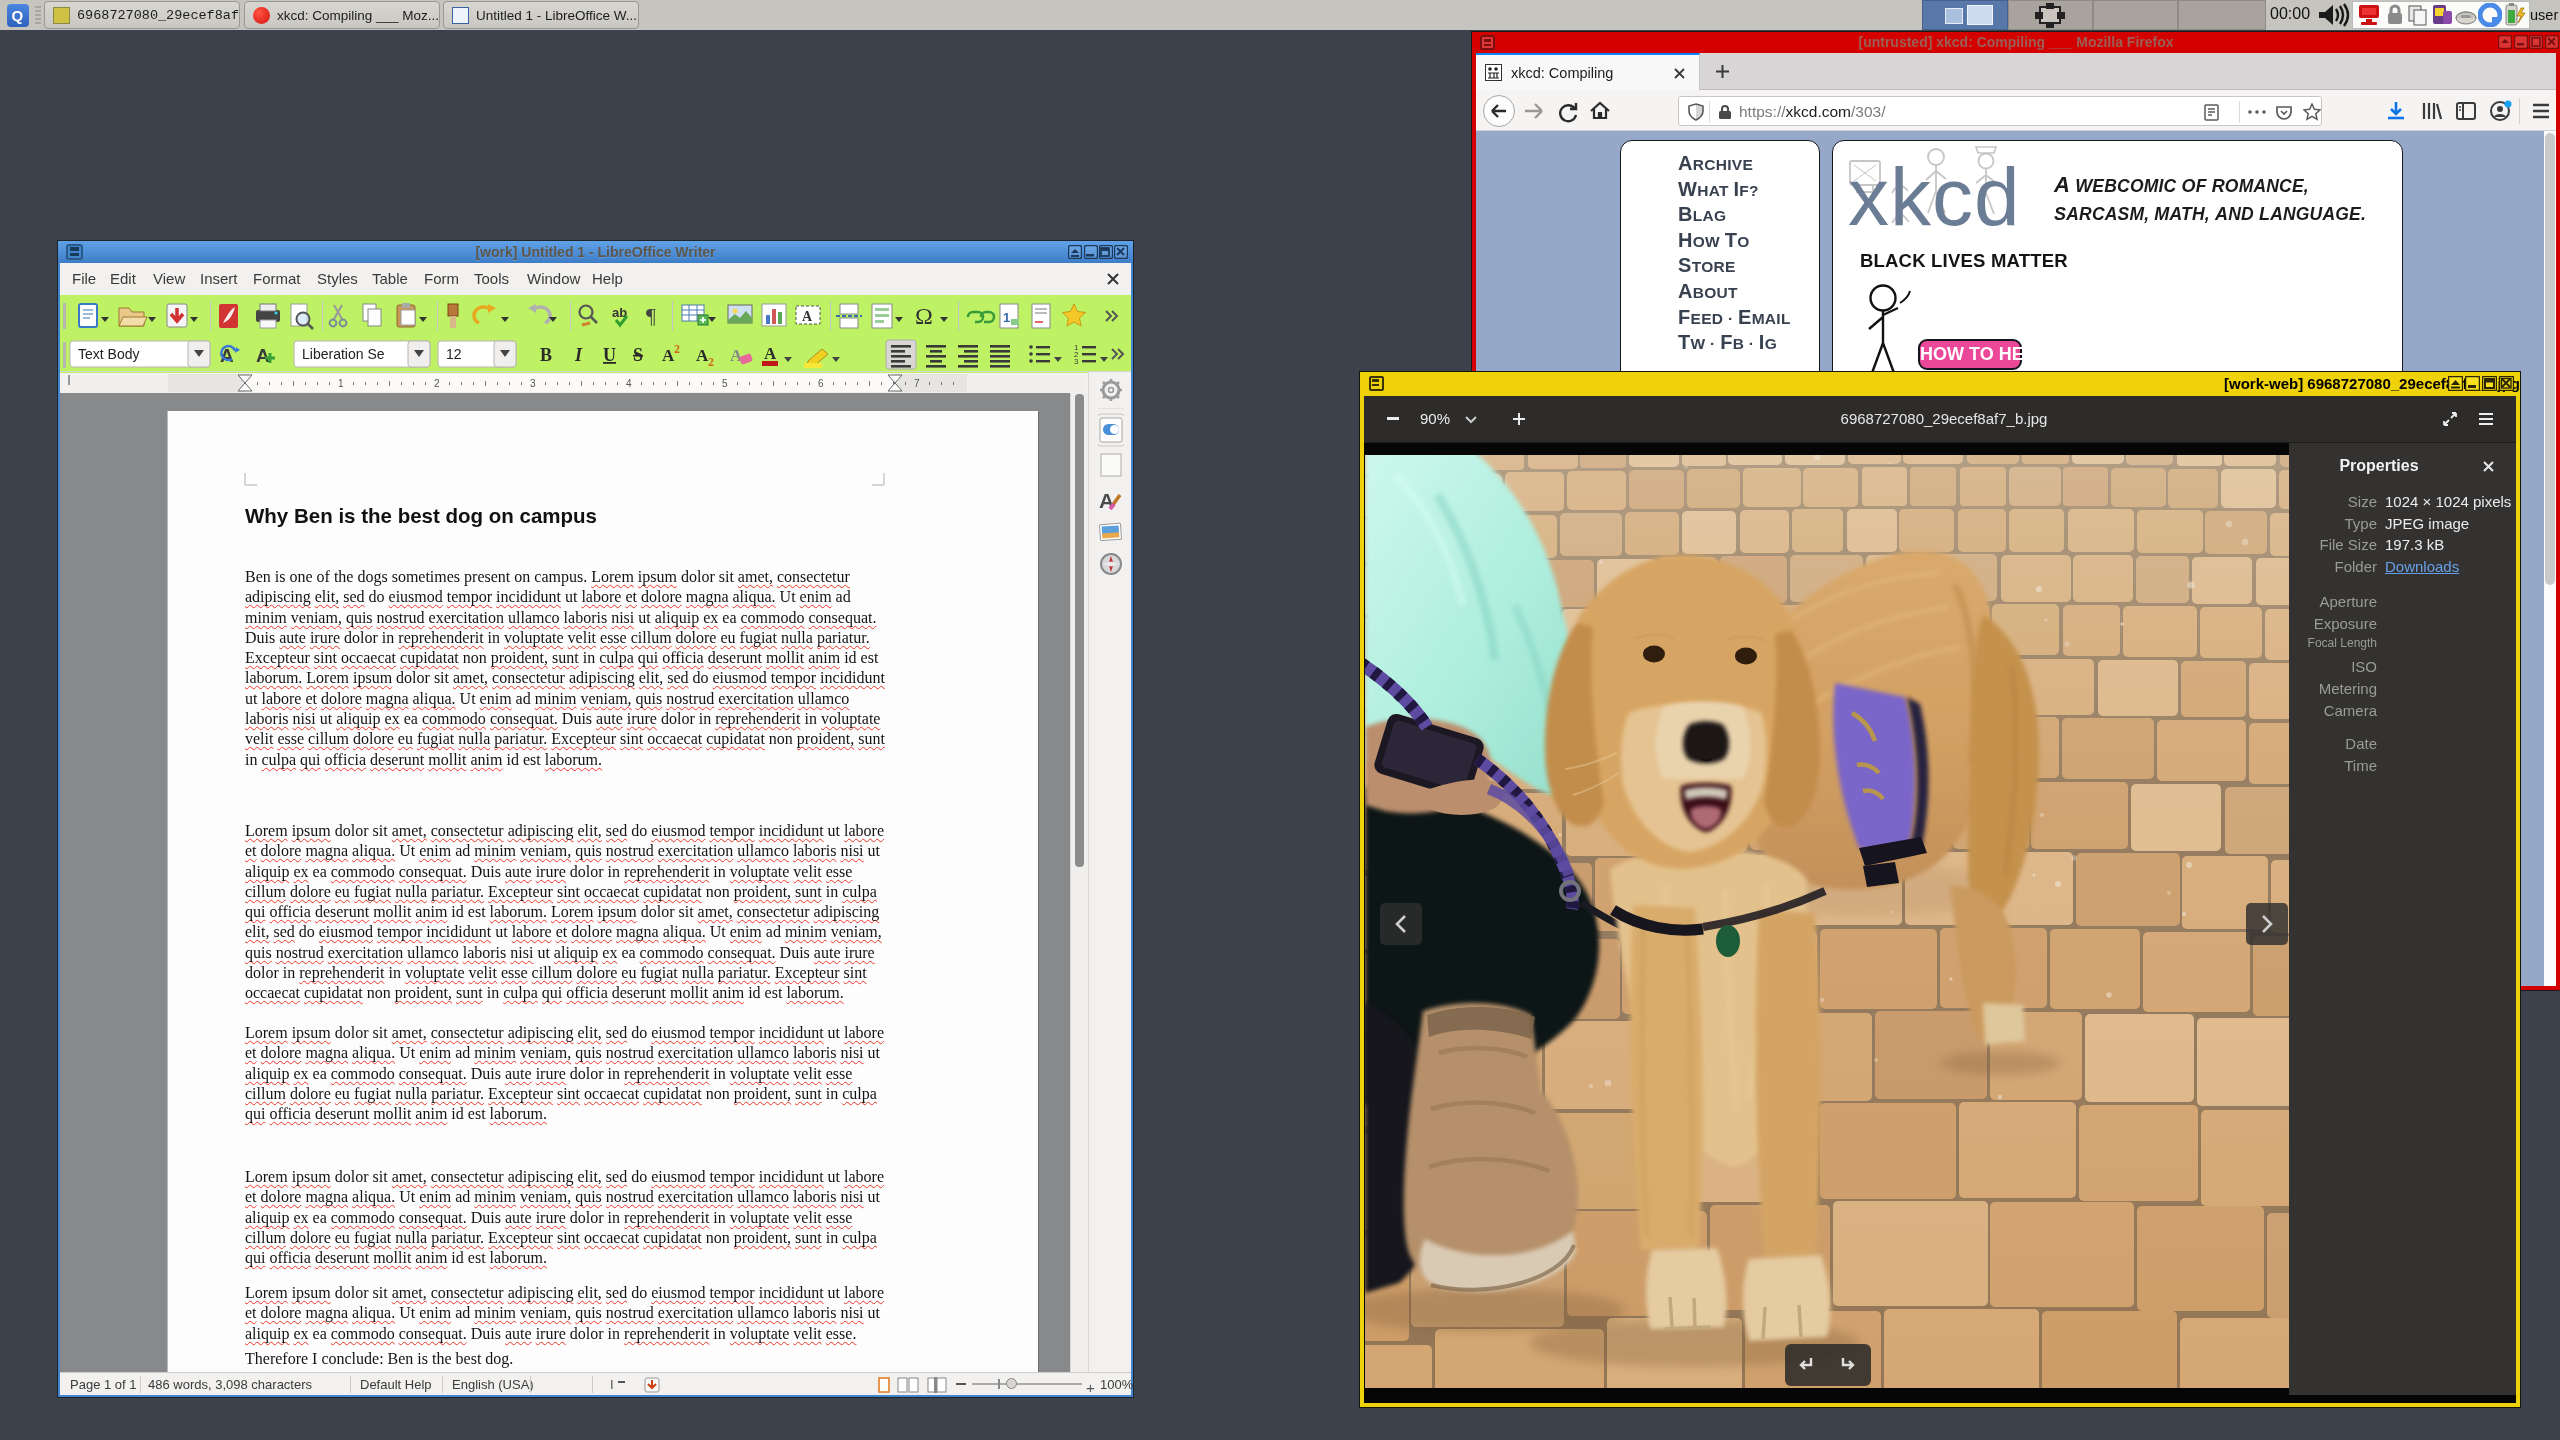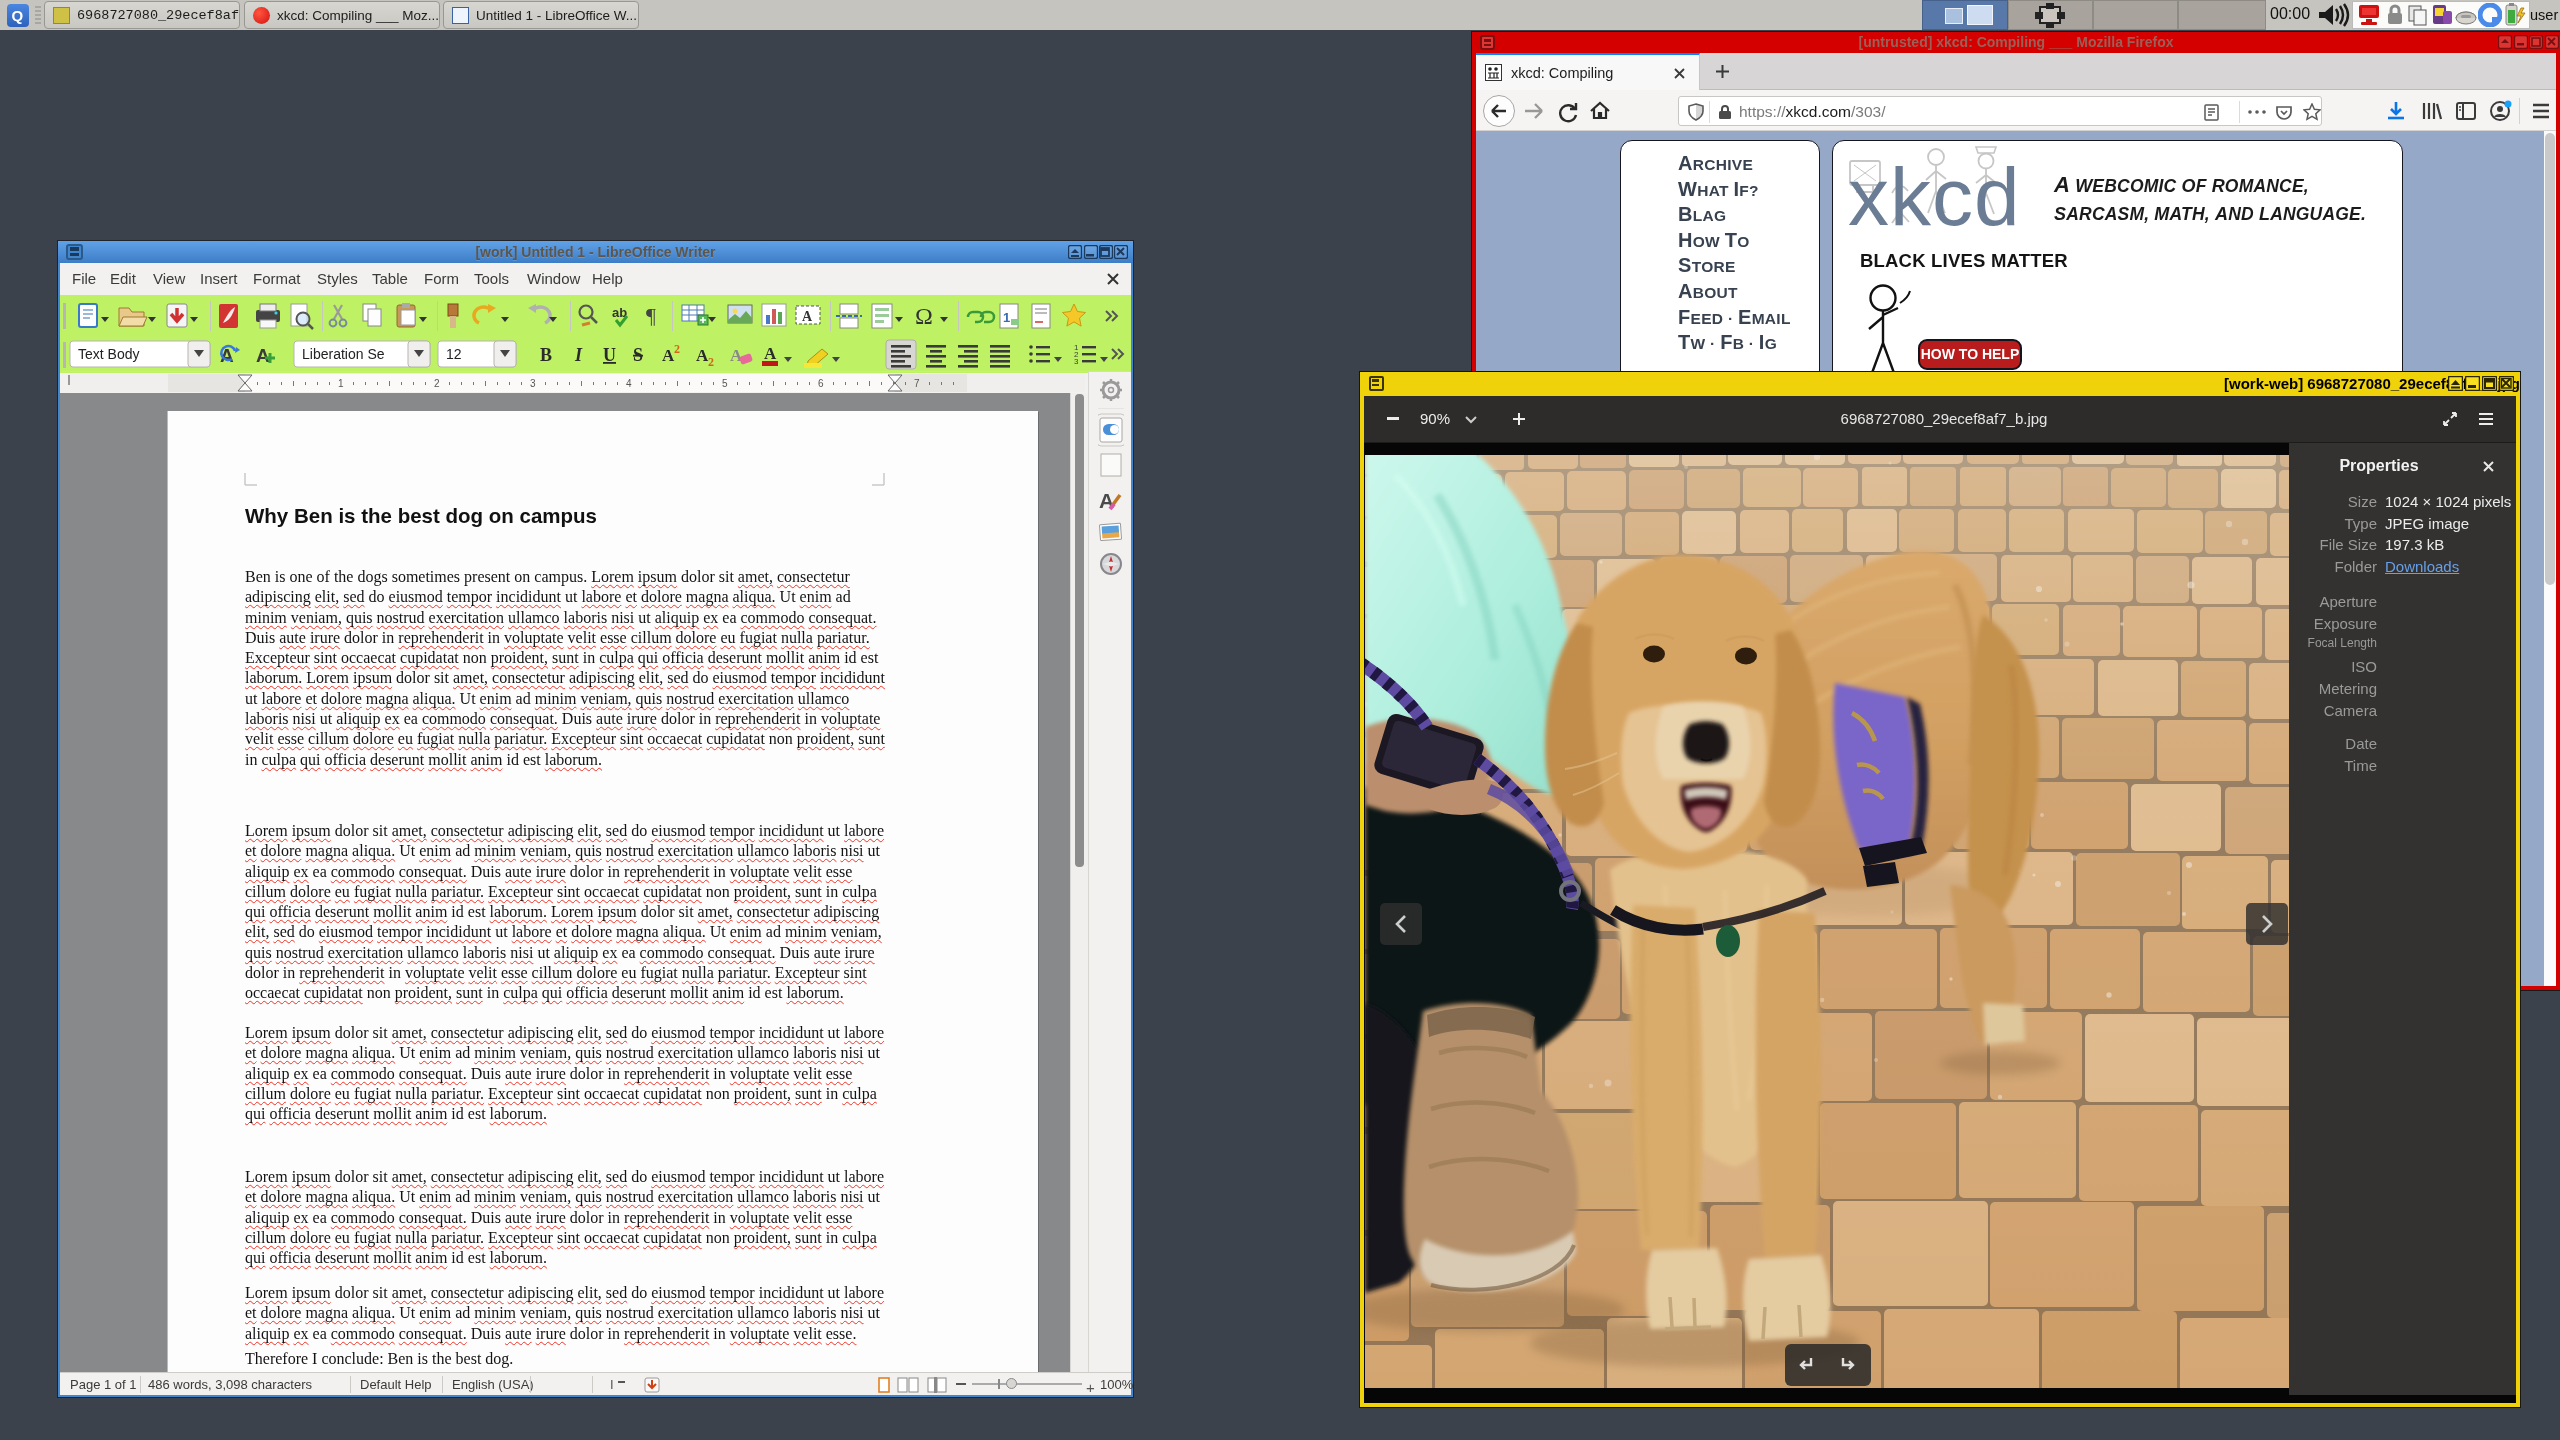--- a/index.html
+++ b/index.html
@@ -561,21 +561,21 @@
       <div class="abs" style="left:372px;top:19px;font-size:82px;color:#6b7c95;font-family:'Liberation Sans';letter-spacing:1px;">xkcd</div>
       <div class="abs" style="left:578px;top:40px;width:330px;font-weight:bold;font-style:italic;font-size:17.5px;color:#1b1b1b;line-height:28px;letter-spacing:0.2px;"><span style="font-size:22px;">A</span> <span style="font-size:18px;">W</span>EBCOMIC <span style="font-size:18px;">O</span>F <span style="font-size:18px;">R</span>OMANCE,<br><span style="font-size:18px;">S</span>ARCASM, <span style="font-size:18px;">M</span>ATH, <span style="font-size:18px;">A</span>ND <span style="font-size:18px;">L</span>ANGUAGE.</div>
       <div class="abs" style="left:384px;top:119px;font-weight:bold;font-size:18.5px;color:#141414;letter-spacing:0.2px;">BLACK LIVES MATTER</div>
       <svg class="abs" style="left:380px;top:145px;" width="120" height="110" viewBox="0 0 120 110">
         <g stroke="#111" stroke-width="2.4" fill="none">
           <circle cx="27" cy="22" r="12.5"></circle>
           <path d="M27,34 v33 M27,41 l-14,12 M27,39 l15,-7 M27,67 l-11,30 M27,67 l11,30"></path>
           <path d="M44,27 q8,-5 10,-12" stroke-width="2"></path>
         </g>
       </svg>
-      <div class="abs" style="left:442px;top:208px;width:104px;height:31px;background:#b91c1c;border:2.5px solid #14141c;border-radius:9px;color:#fff;font-weight:bold;font-size:14px;text-align:center;line-height:26px;white-space:nowrap;">HOW TO HELP</div>
+      <div class="abs" style="left:442px;top:208px;width:104px;height:31px;background:#ec4899;border:2.5px solid #14141c;border-radius:9px;color:#fff;font-weight:bold;font-size:18px;text-align:center;line-height:26px;white-space:nowrap;">HOW TO HELP</div>
     </div>
   </div>
 <div class="abs" id="iv" style="left:1360px;top:372px;width:1160px;height:1035px;background:#f0d20a;box-shadow:0 0 0 1px #15150a;">
     <div class="abs" style="left:0;top:1px;width:1160px;height:22px;color:#000000;font-weight:bold;font-size:15px;text-align:right;line-height:21px;">[work-web] 6968727080_29ecef8af7_b.jpg</div>
     <div class="abs" style="left:9px;top:4px;width:15px;height:15px;border:2px solid #3a3200;border-radius:2px;background:#f0d20a;">
       <span class="abs" style="left:1px;top:1px;width:7px;height:3px;background:#3a3200;"></span>
       <span class="abs" style="left:1px;top:6px;width:7px;height:2px;background:#3a3200;"></span>
     </div>
     <svg class="abs" style="left:1088px;top:4px;" width="15" height="15" viewBox="0 0 15 15">
       <rect x="0.5" y="0.5" width="14" height="14" rx="1" fill="#f7df20" stroke="#2b2600" stroke-width="1.5"></rect>

